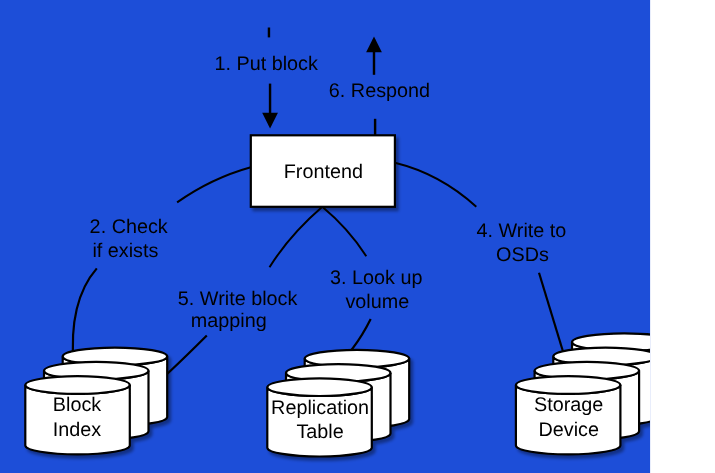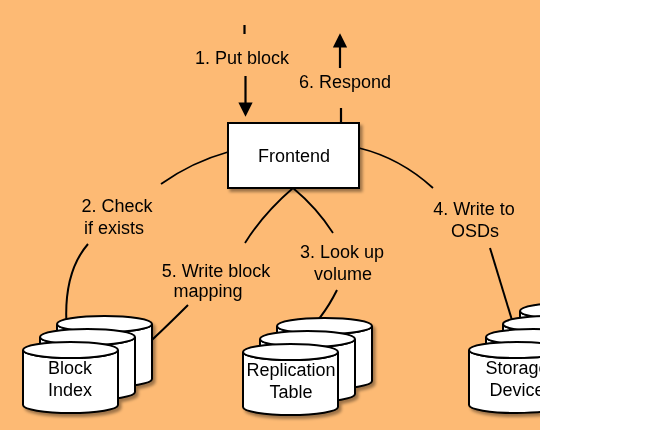--- a/index.html
+++ b/index.html
@@ -1,24 +1,24 @@
 <!DOCTYPE html>
 <html><head>
 <meta charset="utf-8">
 <style>
   html, body {
     margin: 0;
     padding: 0;
     background: #ffffff;
   }
   .stage {
-    width: 540px;
+    width: 591px;
     height: 430px;
     position: relative;
-    background: #fdba74;
+    background: #1d4ed8;
     font-family: "Liberation Sans", sans-serif;
     overflow: hidden;
   }
   svg { display: block; }
   .lbl {
     font-family: "Liberation Sans", sans-serif;
     font-size: 18px;
     fill: #000000;
     text-anchor: middle;
   }

